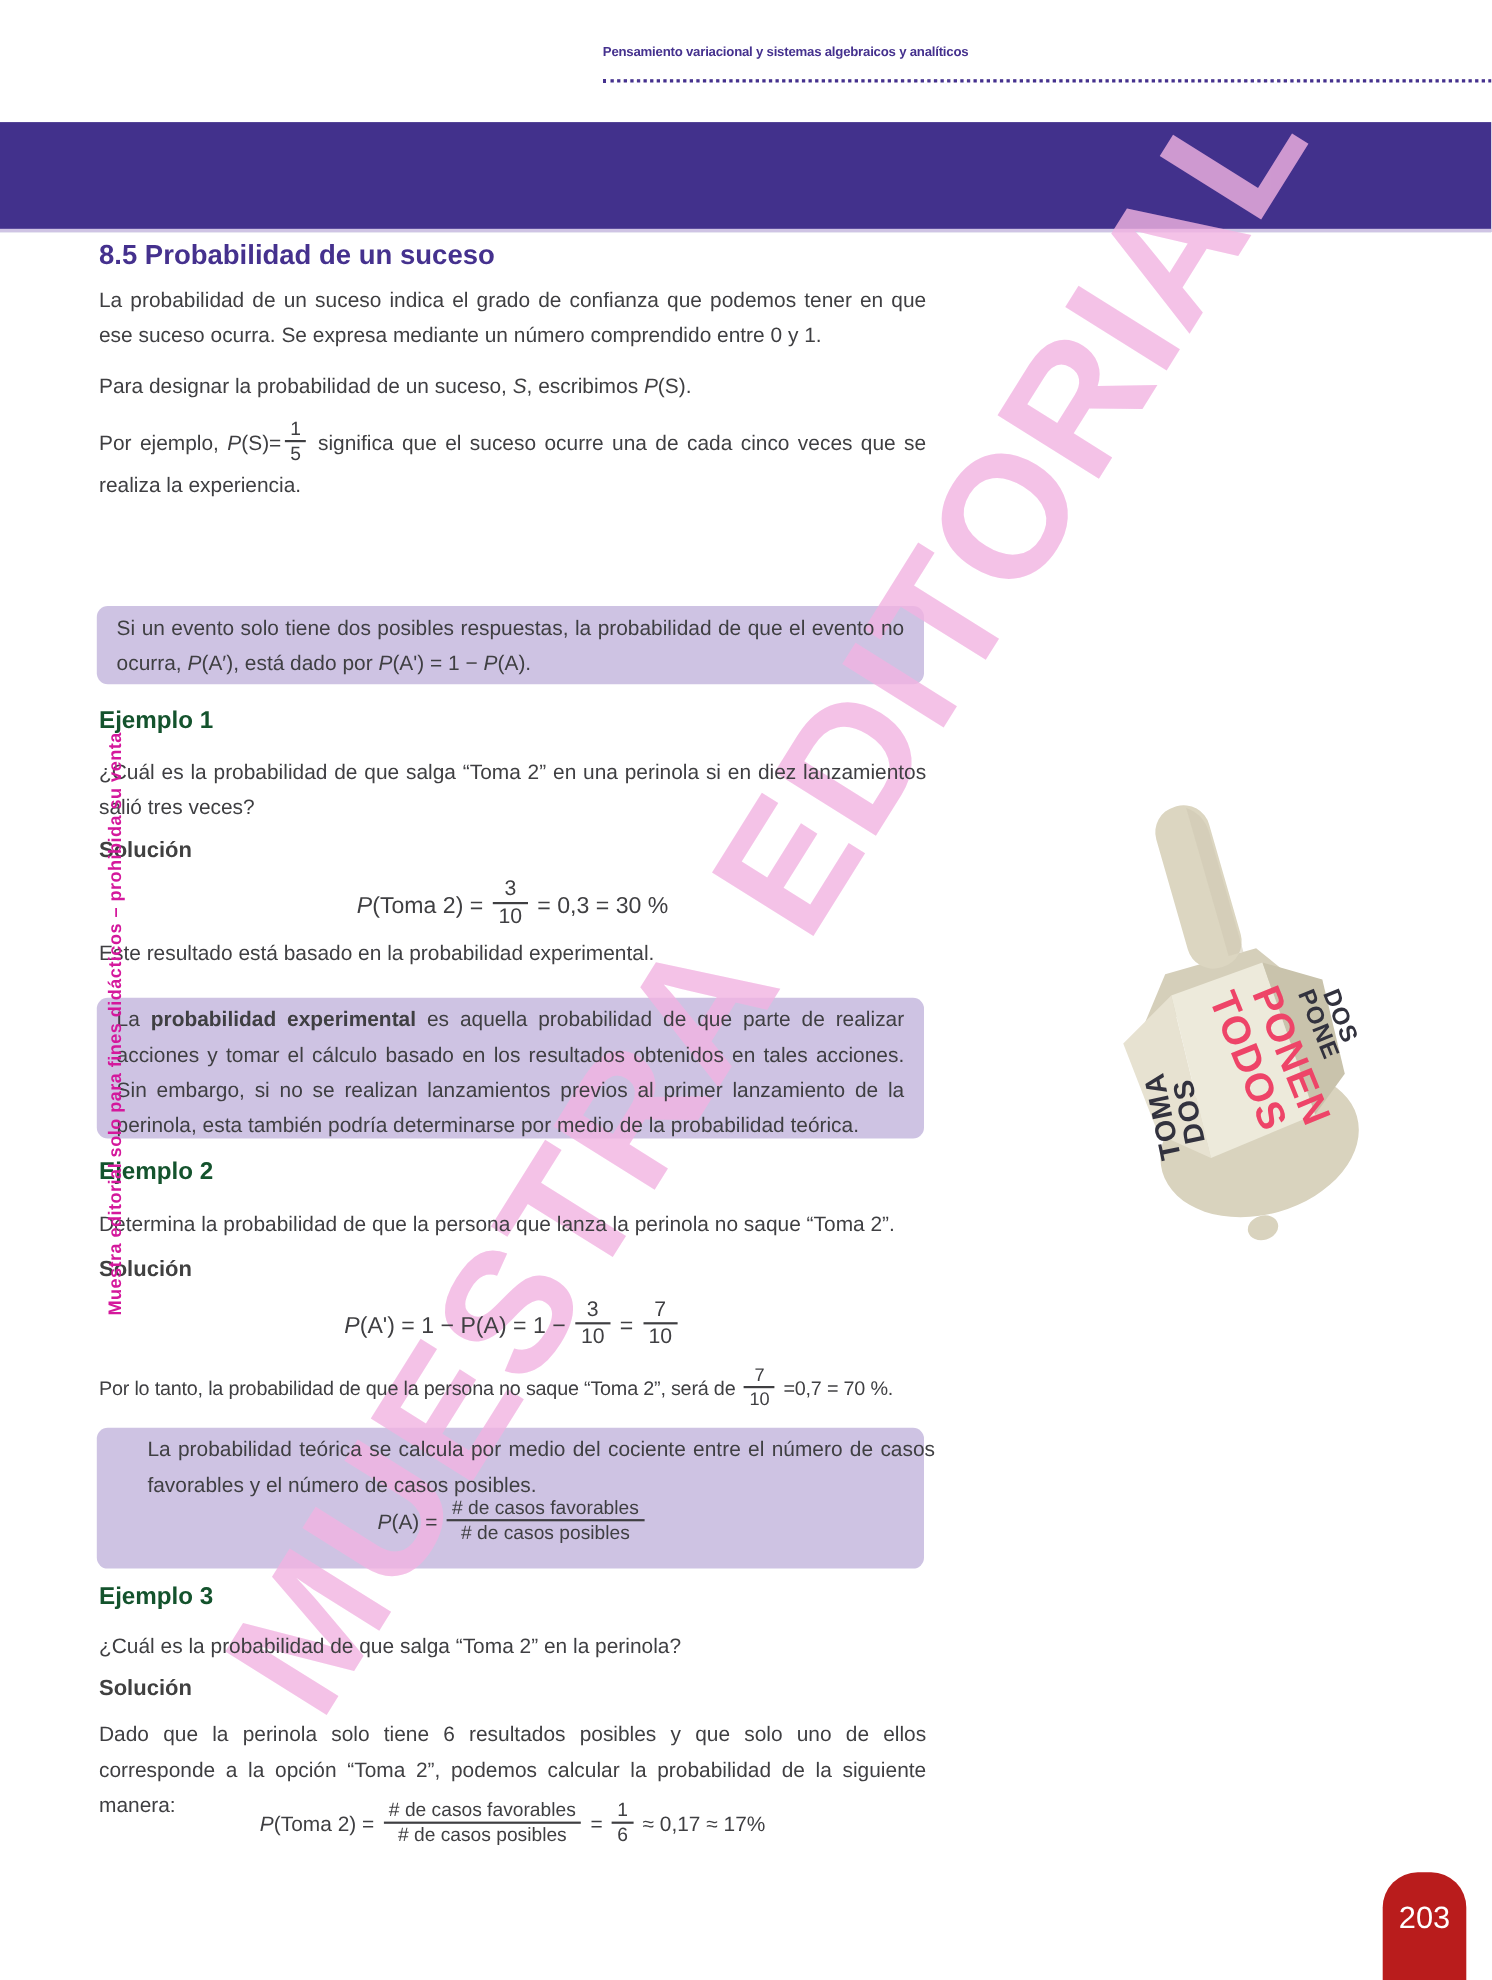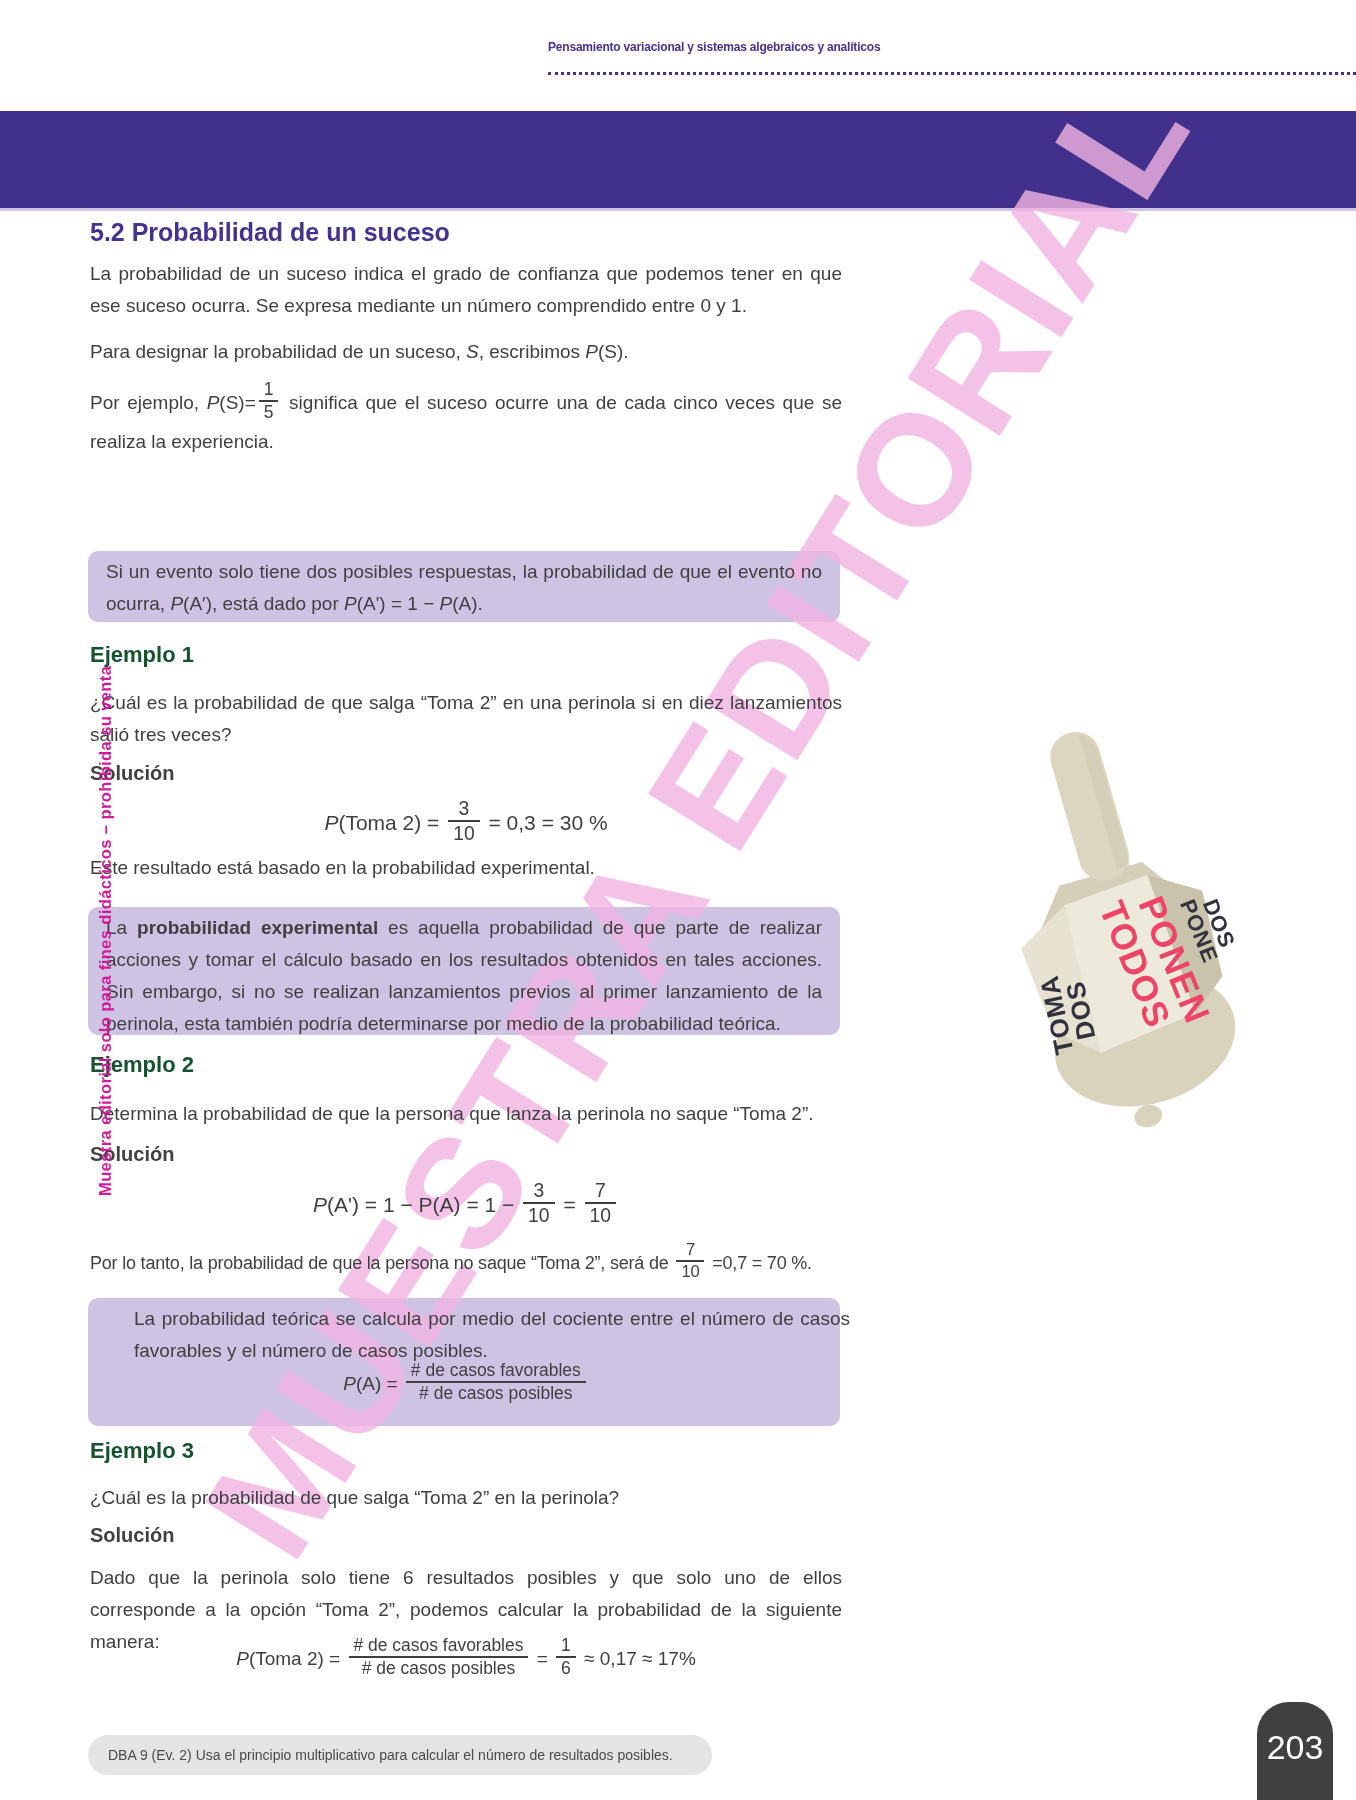--- a/index.html
+++ b/index.html
@@ -67,43 +67,43 @@
 
   
   .dba-pill {
     position:absolute; left:88px; top:1735px; height:40px; width:624px;
     background:#e5e4e4; border-radius:20px;
     display:flex; align-items:center; padding:0 20px;
     font-size:14px; color:#4a4a4c; white-space:nowrap;
   }
   .page-tab {
     position:absolute; left:1257px; top:1702px; width:76px; height:98px;
-    background:#404040; border-radius:32px 32px 0 0;
+    background:#b91c1c; border-radius:32px 32px 0 0;
     text-align:center; padding-top:26px;
-    font-size:34px; color:#ffffff;
+    font-size:28px; color:#ffffff;
   }
 
   .perinola { position:absolute; left:985px; top:722px; }
 </style>
 </head>
 <body>
 
 <div class="page">
 
   <div class="banner z-bg"></div>
   <div class="hbox z-bg" style="top:551px; height:71px;"></div>
   <div class="hbox z-bg" style="top:907px; height:128px;"></div>
   <div class="hbox z-bg" style="top:1298px; height:128px;"></div>
 
   <div class="watermark z-mark">MUESTRA EDITORIAL</div>
 
   <div class="header-title z-text">Pensamiento variacional y sistemas algebraicos y analíticos</div>
   <div class="header-rule z-text"></div>
 
-  <div class="sec-title z-text" style="top:218px;">5.2 Probabilidad de un suceso</div>
+  <div class="sec-title z-text" style="top:218px;">8.5 Probabilidad de un suceso</div>
 
   <div class="block z-text" style="top:258px;">La probabilidad de un suceso indica el grado de confianza que podemos tener en que ese suceso ocurra. Se expresa mediante un número comprendido entre 0 y 1.</div>
   <div class="block z-text" style="top:336px;"><span>Para designar la probabilidad de un suceso, </span><span class="it">S</span><span>, escribimos </span><span class="it">P</span><span>(S).</span></div>
   <div class="block z-text" style="top:382px;"><span>Por ejemplo, </span><span class="it">P</span><span>(S)=</span><span class="frac"><span class="num">1</span><span class="den">5</span></span><span> significa que el suceso ocurre una de cada cinco veces que se realiza la experiencia.</span></div>
 
   <div class="hbox-text z-text" style="top:556px;"><span>Si un evento solo tiene dos posibles respuestas, la probabilidad de que el evento no ocurra, </span><span class="it">P</span><span>(A′), está dado por </span><span class="it">P</span><span>(A') = 1 − </span><span class="it">P</span><span>(A).</span></div>
 
   <div class="ex-title z-text" style="top:642px;">Ejemplo 1</div>
   <div class="block z-text" style="top:687px;">¿Cuál es la probabilidad de que salga “Toma 2” en una perinola si en diez lanzamientos salió tres veces?</div>
   <div class="sol-label z-text" style="top:762px;">Solución</div>
@@ -146,20 +146,17 @@
       <text transform="translate(85 306) rotate(-86)" font-family="Liberation Sans, sans-serif" font-size="26" font-weight="bold" fill="#32323e" letter-spacing="1">DOS</text>
       <text transform="translate(124 182) rotate(84)" font-family="Liberation Sans, sans-serif" font-size="36" font-weight="bold" fill="#ee4468" letter-spacing="1">TODOS</text>
       <text transform="translate(163 188) rotate(84)" font-family="Liberation Sans, sans-serif" font-size="36" font-weight="bold" fill="#ee4468" letter-spacing="1">PONEN</text>
       <text transform="translate(203 200) rotate(84)" font-family="Liberation Sans, sans-serif" font-size="22" font-weight="bold" fill="#32323e" letter-spacing="1">PONE</text>
       <text transform="translate(225 206) rotate(84)" font-family="Liberation Sans, sans-serif" font-size="22" font-weight="bold" fill="#32323e" letter-spacing="1">DOS</text>
     </g>
   </svg>
 
   <div class="side-note z-top">Muestra editorial solo para fines didácticos – prohibida su venta</div>
 
-  <div class="dba-pill z-text">
-    <span>DBA 9 (Ev. 2) Usa el principio multiplicativo para calcular el número de resultados posibles.</span>
-  </div>
   <div class="page-tab z-text">
     <span>203</span>
   </div>
 
 </div>
 
 </body></html>

